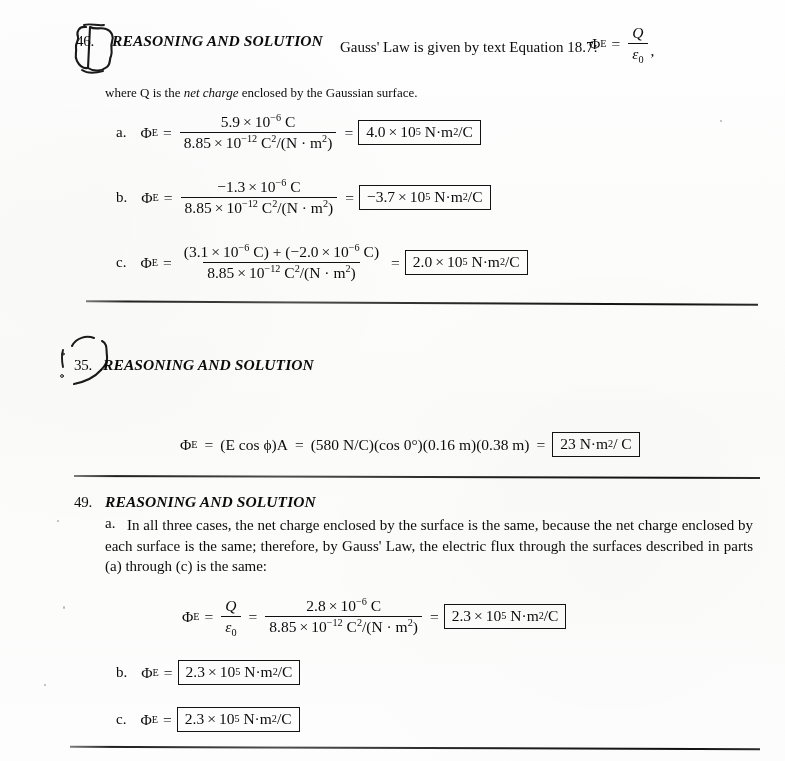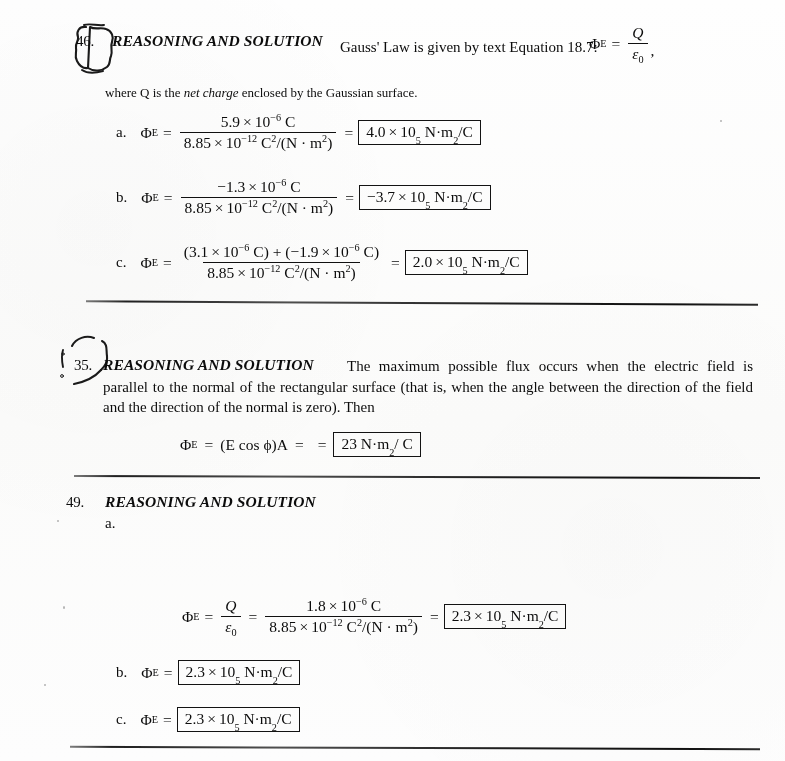--- a/index.html
+++ b/index.html
@@ -65,21 +65,21 @@
   .frac .num { padding: 0 4px 1px 4px; }
   .frac .den { padding: 1px 4px 0 4px; border-top: 1.3px solid #101010; }
 
   sup.ex { font-size: 0.66em; vertical-align: super; line-height: 0; }
   sub.sb { font-size: 0.66em; vertical-align: sub; line-height: 0; }
 
   .boxed {
     border: 1.4px solid #131313;
     padding: 2px 7px 3px 7px;
     display: inline-flex;
-    align-items: flex-end;
+    align-items: center;
     background: transparent;
   }
   .lbl { font-size: 15px; }
 
   
   .rule {
     height: 2px;
     background: linear-gradient(90deg,
        rgba(20,20,20,0.55) 0%,
        rgba(20,20,20,0.95) 6%,
@@ -159,21 +159,21 @@
     <span class="op">=</span>
     <span class="boxed"><span>−3.7</span><span style="margin:0 3px;">×</span><span>10</span><sup class="ex">5</sup>&nbsp;<span>N·m</span><sup class="ex">2</sup><span>/C</span></span>
   </div>
 
   <div class="abs math" style="left:116px; top:243px;">
     <span class="lbl" style="margin-right:14px;">c.</span>
     <span>Φ</span>
       <sub class="sb">E</sub>
     <span class="op">=</span>
     <span class="frac">
-      <span class="num"><span>(3.1</span><span style="margin:0 3px;">×</span><span>10</span><sup class="ex">−6</sup>&nbsp;<span>C) + (−1.9</span><span style="margin:0 3px;">×</span><span>10</span><sup class="ex">−6</sup>&nbsp;<span>C)</span></span>
+      <span class="num"><span>(3.1</span><span style="margin:0 3px;">×</span><span>10</span><sup class="ex">−6</sup>&nbsp;<span>C) + (−2.0</span><span style="margin:0 3px;">×</span><span>10</span><sup class="ex">−6</sup>&nbsp;<span>C)</span></span>
       <span class="den"><span>8.85</span><span style="margin:0 3px;">×</span><span>10</span><sup class="ex">−12</sup>&nbsp;<span>C</span><sup class="ex">2</sup><span>/(N · m</span><sup class="ex">2</sup><span>)</span></span>
     </span>
     <span class="op">=</span>
     <span class="boxed"><span>2.0</span><span style="margin:0 3px;">×</span><span>10</span><sup class="ex">5</sup>&nbsp;<span>N·m</span><sup class="ex">2</sup><span>/C</span></span>
   </div>
 
   <div class="abs rule r1" style="left:86px; top:302px; width:672px;"></div>
 
   <svg class="abs" style="left:58px; top:332px; width:75px; height:62px;" viewBox="0 0 75 62">
     <path class="hw" stroke-width="2.1" d="M14,14 C18,6 28,3 36,6"></path>
@@ -181,56 +181,57 @@
     <path class="hw" stroke-width="2.1" d="M43,38 C36,46 26,50 16,52"></path>
     <path class="hw" stroke-width="1.9" d="M5,18 C3,24 4,30 5,35"></path>
     <circle class="hw" cx="4" cy="44" r="1.4" fill="#1a1a1a"></circle>
     <circle class="hw" cx="5" cy="22" r="1.2" fill="#1a1a1a"></circle>
   </svg>
 
   <div class="abs prob-num" style="left:74px; top:357px;">35.</div>
 
   <div class="abs rs-head" style="left:103px; top:356px;">REASONING AND SOLUTION</div>
 
-  <div class="abs body-text" style="left:103px; top:356px; width:650px; text-indent:244px;">The maximum possible flux occurs when the electric field is parallel to the normal of the rectangular surface (that is, when the angle between the direction of the field and the direction of the normal is zero).  Then</div>
 
   <div class="abs math" style="left:180px; top:432px;">
     <span>Φ</span>
       <sub class="sb">E</sub>
     <span class="op" style="margin:0 7px;">=</span>
     <span>(E cos ϕ)A</span>
     <span class="op" style="margin:0 7px;">=</span>
+    <span>(580 N/C)(cos 0°)(0.16 m)(0.38 m)</span>
     <span class="op" style="margin:0 7px;">=</span>
     <span class="boxed">
         <span>23 N·m</span>
         <sup class="ex">2</sup>
         <span>/ C</span>
       </span>
   </div>
 
   <div class="abs rule r2" style="left:74px; top:476px; width:686px;"></div>
 
-  <div class="abs prob-num" style="left:66px; top:494px;">49.</div>
+  <div class="abs prob-num" style="left:74px; top:494px;">49.</div>
 
   <div class="abs rs-head" style="left:105px; top:493px;">REASONING AND SOLUTION</div>
 
   <div class="abs lbl" style="left:105px; top:515px;">a.</div>
 
+  <div class="abs body-text" style="left:105px; top:515px; width:648px; text-indent:22px;">In all three cases, the net charge enclosed by the surface is the same, because the net charge enclosed by each surface is the same; therefore, by Gauss' Law, the electric flux through the surfaces described in parts (a) through (c) is the same:</div>
 
   <div class="abs math" style="left:182px; top:597px;">
     <span>Φ</span>
       <sub class="sb">E</sub>
     <span class="op">=</span>
     <span class="frac">
       <span class="num it">Q</span>
       <span class="den"><span class="it">ε</span><sub class="sb">0</sub></span>
     </span>
     <span class="op">=</span>
     <span class="frac">
-      <span class="num"><span>1.8</span><span style="margin:0 3px;">×</span><span>10</span><sup class="ex">−6</sup>&nbsp;<span>C</span></span>
+      <span class="num"><span>2.8</span><span style="margin:0 3px;">×</span><span>10</span><sup class="ex">−6</sup>&nbsp;<span>C</span></span>
       <span class="den"><span>8.85</span><span style="margin:0 3px;">×</span><span>10</span><sup class="ex">−12</sup>&nbsp;<span>C</span><sup class="ex">2</sup><span>/(N · m</span><sup class="ex">2</sup><span>)</span></span>
     </span>
     <span class="op">=</span>
     <span class="boxed"><span>2.3</span><span style="margin:0 3px;">×</span><span>10</span><sup class="ex">5</sup>&nbsp;<span>N·m</span><sup class="ex">2</sup><span>/C</span></span>
   </div>
 
   <div class="abs math" style="left:116px; top:660px;">
     <span class="lbl" style="margin-right:14px;">b.</span>
     <span>Φ</span>
       <sub class="sb">E</sub>

